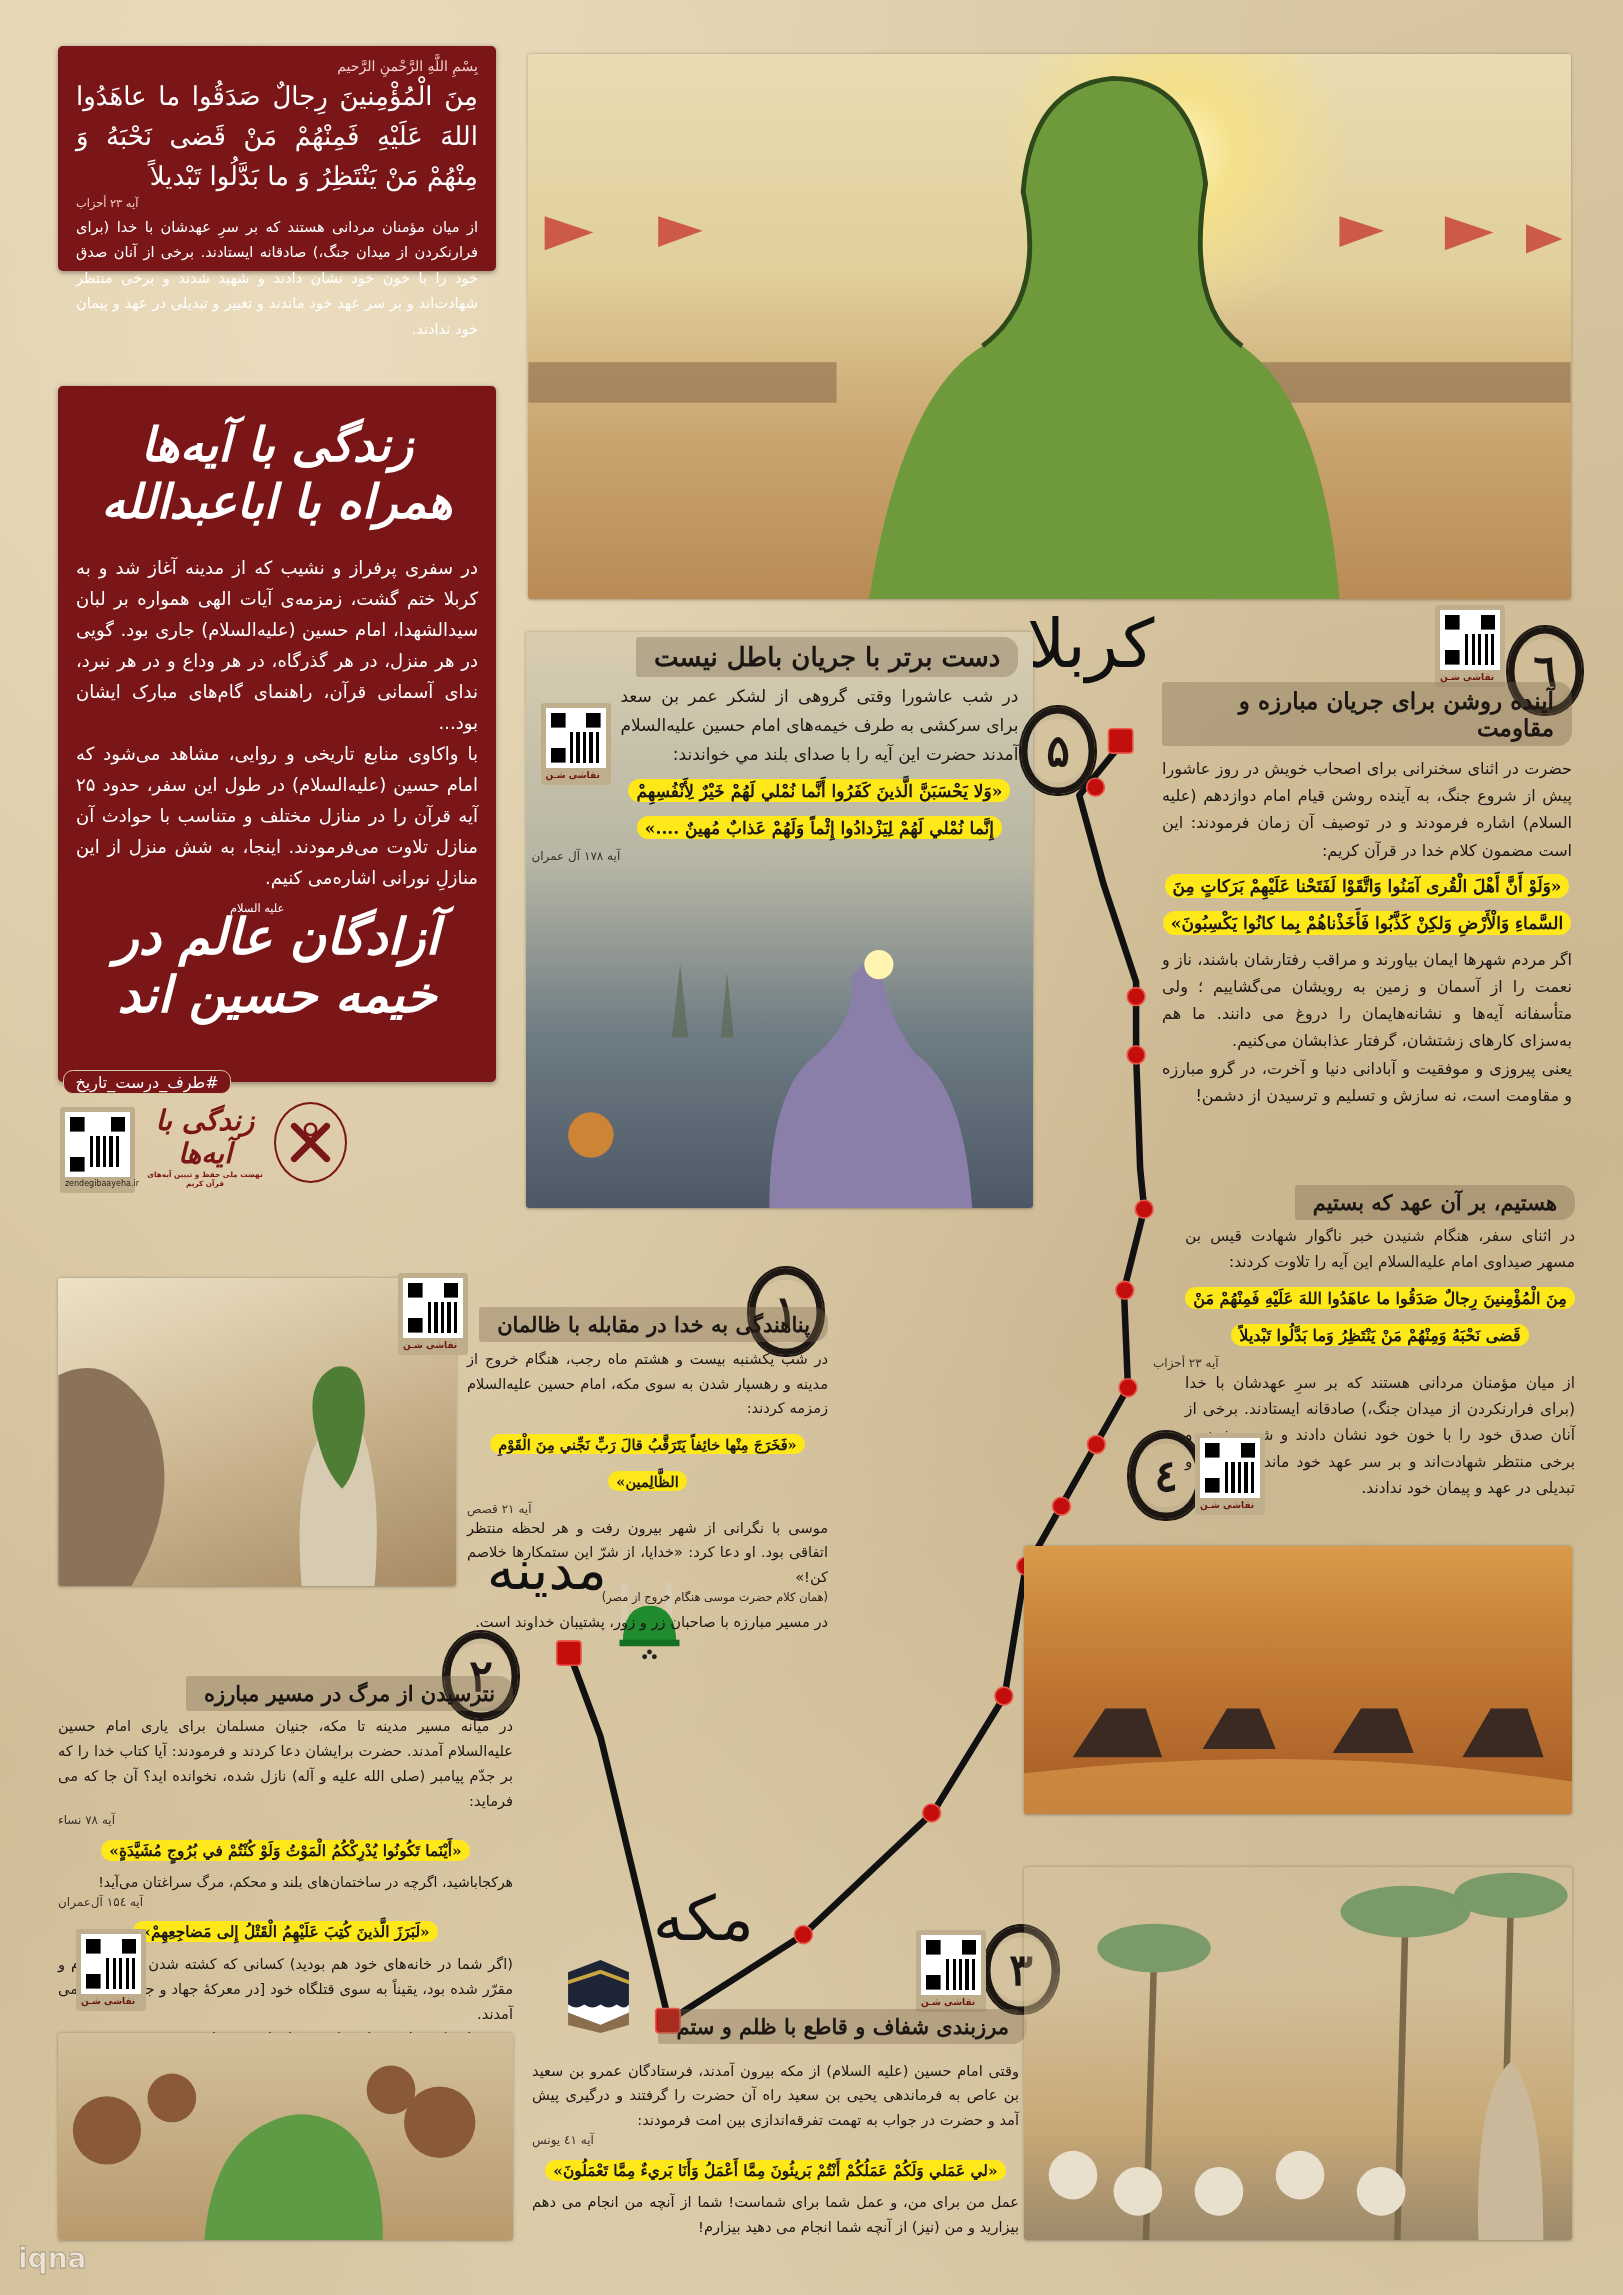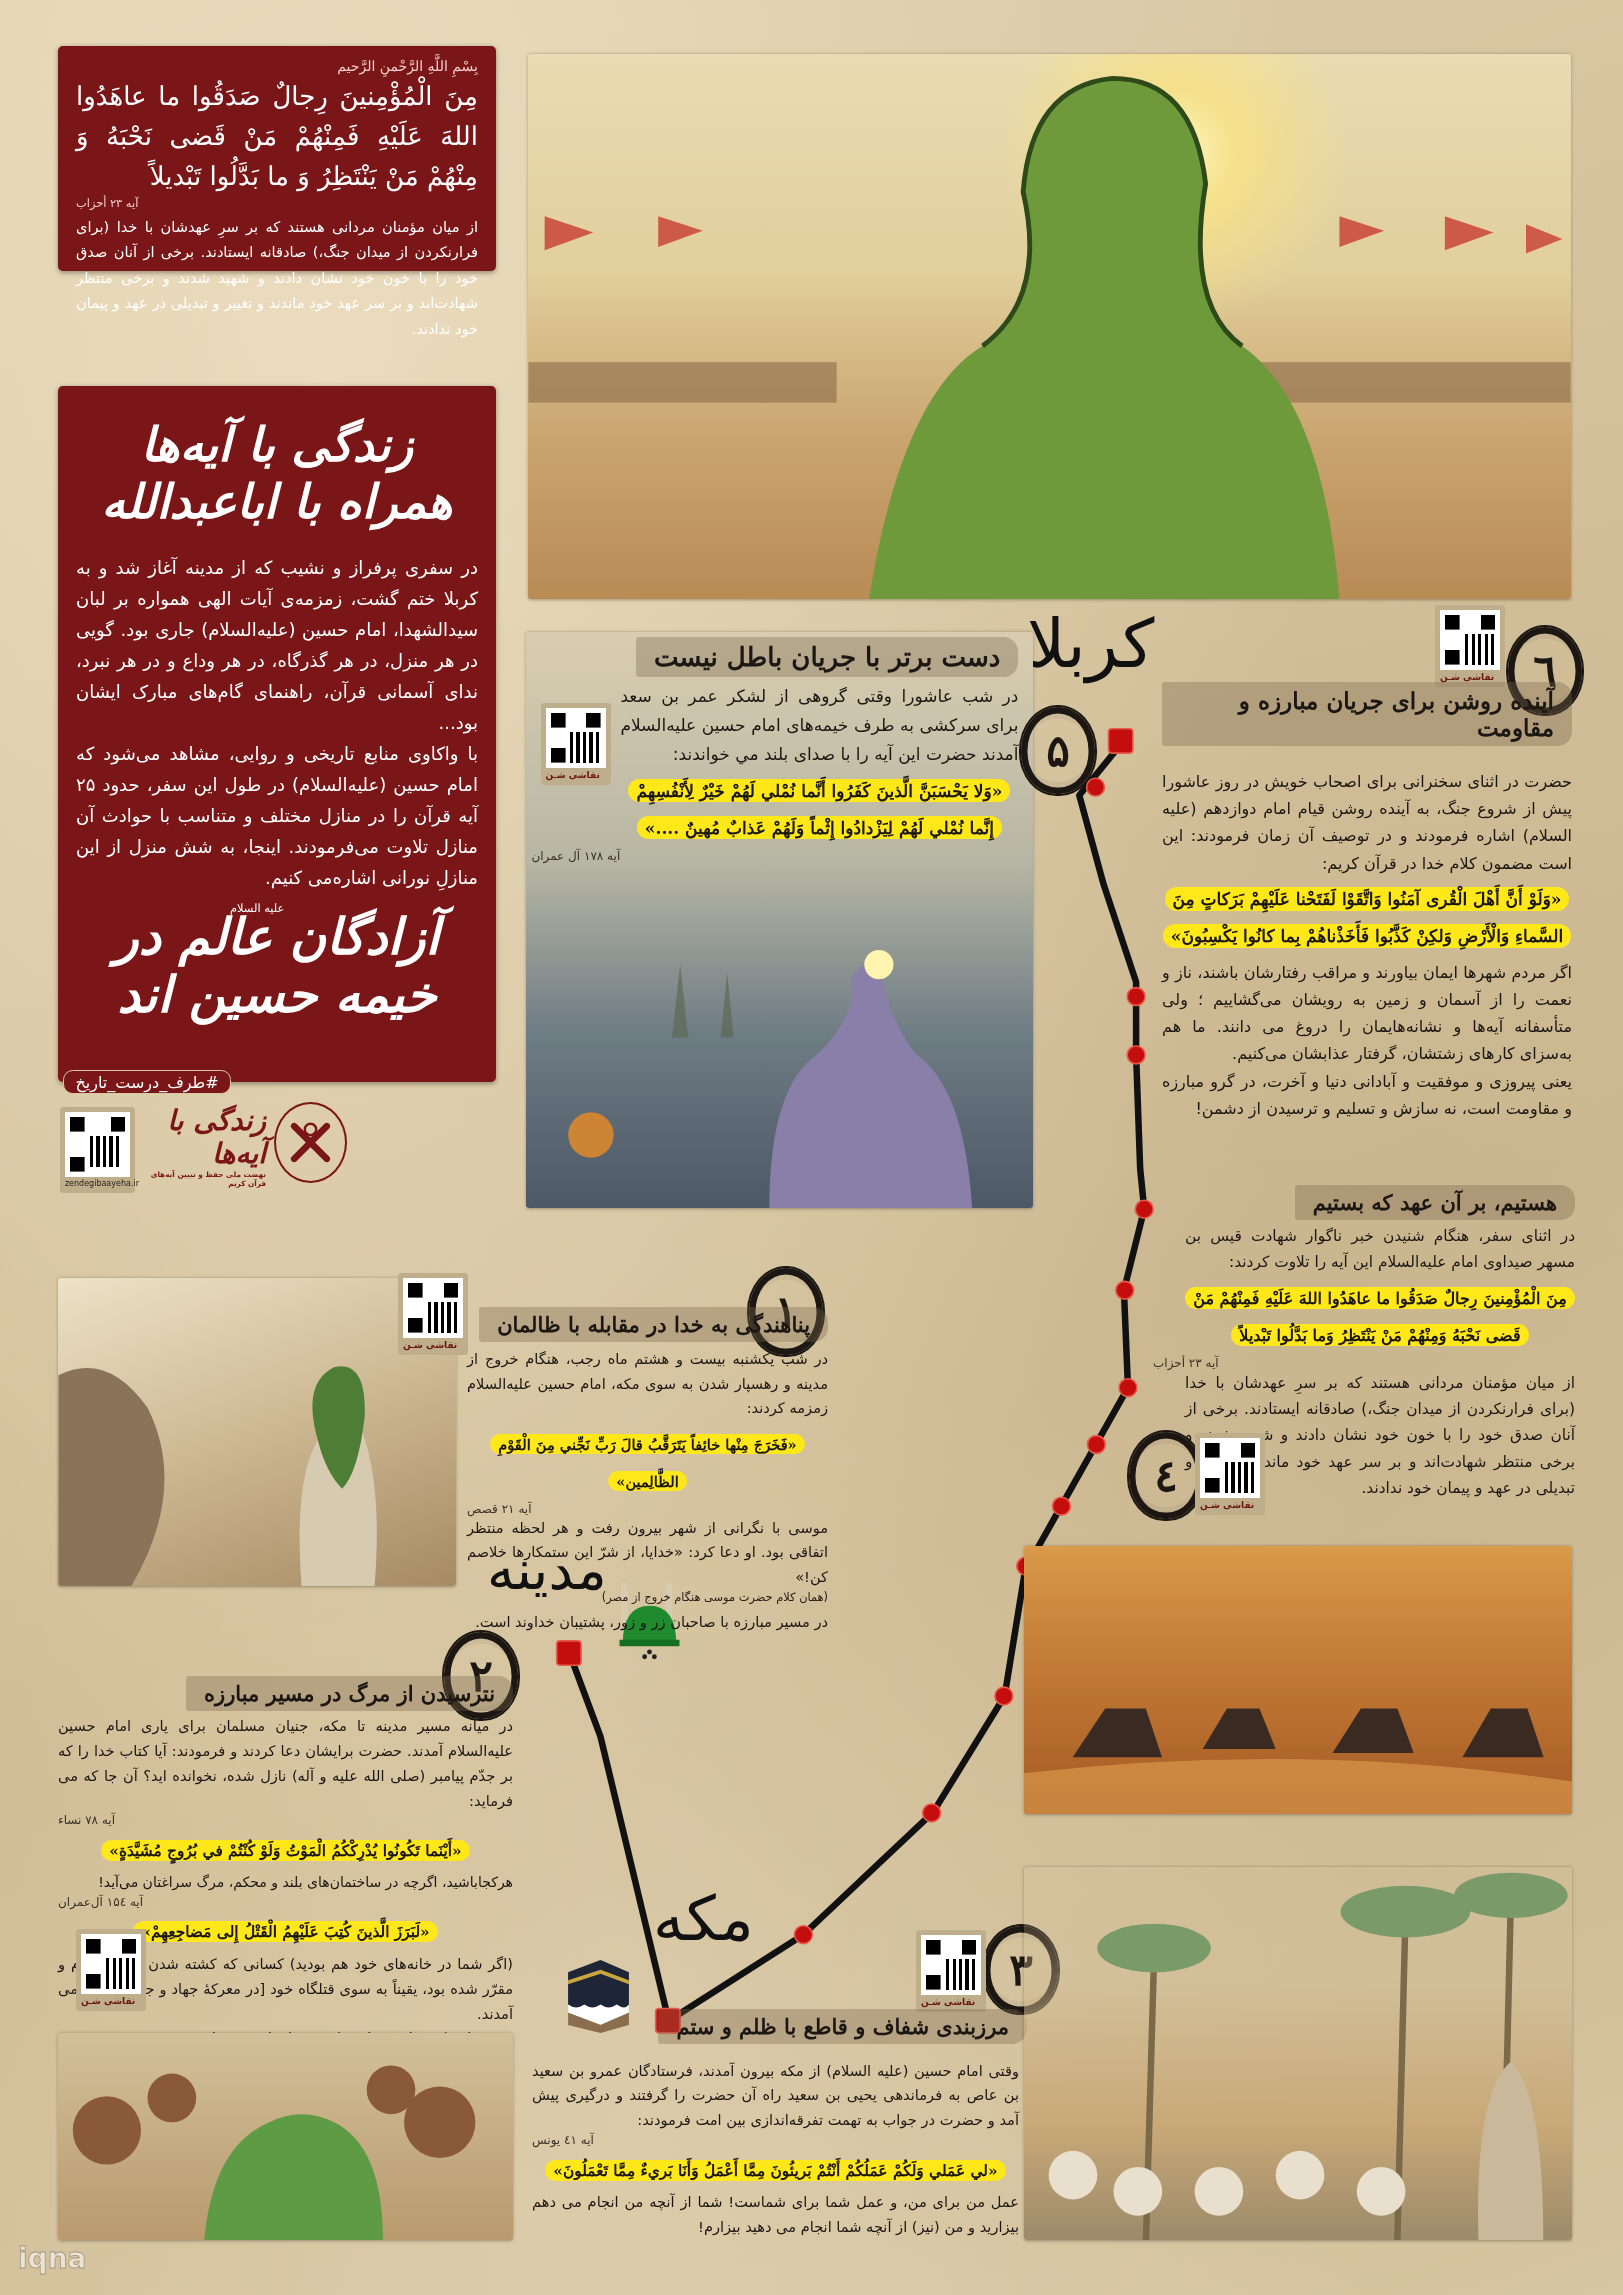--- a/index.html
+++ b/index.html
@@ -55,21 +55,21 @@
     <span>آزادگان عالم در خیمه حسین اند</span>
     <span style="position:absolute;top:-6.5px;left:154px;font-size:11.4px;font-weight:normal;font-style:normal">علیه السلام</span>
   </div>
 </div>
 <div class="abs" style="left:63px;top:1070px;background:#7a1618;color:#fff;font-size:16px;padding:1.6px 11.4px;border-radius:9.7px;border:1.6px solid #d9c8a4">#طرف_درست_تاریخ</div>
 
 <div class="abs qr" style="left:60px;top:1107px;width:75px">
   <div class="code" style="width:65px;height:65px"></div>
   <div style="font-size:8px;color:#2a2018;text-align:center;direction:ltr;margin-top:2.4px">zendegibaayeha.ir</div>
 </div>
-<div class="abs" style="left:144px;top:1104px;width:122px;text-align:right">
+<div class="abs" style="left:144px;top:1104px;width:122px;text-align:center">
   <div style="font-family:'DejaVu Serif',serif;font-size:28px;font-weight:bold;color:#7a1618;font-style:italic">زندگی با آیه‌ها</div>
   <div style="font-size:7.3px;color:#7a1618;font-weight:bold">نهضت ملی حفظ و تبیین آیه‌های قرآن کریم</div>
 </div>
 <div class="abs" style="left:274px;top:1102px;width:73px;height:81px;border:2.4px solid #7a1618;border-radius:50%;display:flex;align-items:center;justify-content:center">
   <svg width="49" height="49" viewBox="0 0 60 60">
       <path d="M10 50 L50 10 M10 10 L50 50" stroke="#7a1618" stroke-width="8" stroke-linecap="round"></path>
       <circle cx="30" cy="14" r="7" fill="none" stroke="#7a1618" stroke-width="3"></circle>
     </svg>
 </div>
 
@@ -163,21 +163,21 @@
 </div>
 <div class="abs badge" style="left:1019px;top:705px">۵</div>
 
 <div class="abs badge" style="left:1506px;top:625px">٦</div>
 <div class="abs qr" style="left:1435px;top:605px">
     <div class="code"></div>
     <div class="lbl">نقاشی شـن</div>
   </div>
 <div class="abs" style="left:1162px;top:682px;width:410px;text-align:right">
   <div class="title-chip" style="font-size:23px">آینده روشن برای جریان مبارزه و مقاومت</div>
-  <div class="para ink" style="font-size:16px;margin-top:22px">حضرت در اثنای سخنرانی برای اصحاب خویش در روز عاشورا پیش از شروع جنگ، به آینده روشن قیام امام دوازدهم (علیه السلام) اشاره فرمودند و در توصیف آن زمان فرمودند: این است مضمون کلام خدا در قرآن کریم:</div>
+  <div class="para ink" style="font-size:16px;margin-top:9px">حضرت در اثنای سخنرانی برای اصحاب خویش در روز عاشورا پیش از شروع جنگ، به آینده روشن قیام امام دوازدهم (علیه السلام) اشاره فرمودند و در توصیف آن زمان فرمودند: این است مضمون کلام خدا در قرآن کریم:</div>
   <div class="quote-block"><span class="hl" style="font-size:17px">«وَلَوْ أَنَّ أَهْلَ الْقُرى‏ آمَنُوا وَاتَّقَوْا لَفَتَحْنا عَلَيْهِمْ بَرَكاتٍ مِنَ السَّماءِ وَالْأَرْضِ وَلكِنْ كَذَّبُوا فَأَخَذْناهُمْ بِما كانُوا يَكْسِبُونَ»</span></div>
   <div class="para ink" style="font-size:16px;margin-top:4.9px">اگر مردم شهرها ایمان بیاورند و مراقب رفتارشان باشند، ناز و نعمت را از آسمان و زمین به رویشان می‌گشاییم ؛ ولی متأسفانه آیه‌ها و نشانه‌هایمان را دروغ می دانند. ما هم به‌سزای کارهای زشتشان، گرفتار عذابشان می‌کنیم.</div>
   <div class="para ink" style="font-size:16px">یعنی پیروزی و موفقیت و آبادانی دنیا و آخرت، در گرو مبارزه و مقاومت است، نه سازش و تسلیم و ترسیدن از دشمن!</div>
 </div>
 
 <div class="abs" style="left:1185px;top:1185px;width:390px;text-align:right">
   <div class="title-chip" style="font-size:21px">هستیم، بر آن عهد که بستیم</div>
   <div class="para ink" style="font-size:15.4px;margin-top:3.2px">در اثنای سفر، هنگام شنیدن خبر ناگوار شهادت قیس بن مسهر صیداوی امام علیه‌السلام این آیه را تلاوت کردند:</div>
   <div class="quote-block"><span class="hl" style="font-size:16px">مِنَ الْمُؤْمِنينَ رِجالٌ صَدَقُوا ما عاهَدُوا اللهَ عَلَيْهِ فَمِنْهُمْ مَنْ قَضى‏ نَحْبَهُ وَمِنْهُمْ مَنْ يَنْتَظِرُ وَما بَدَّلُوا تَبْديلاً</span></div>
   <span class="ref" style="margin-left:-32px">آیه ۲۳ أحزاب</span>

